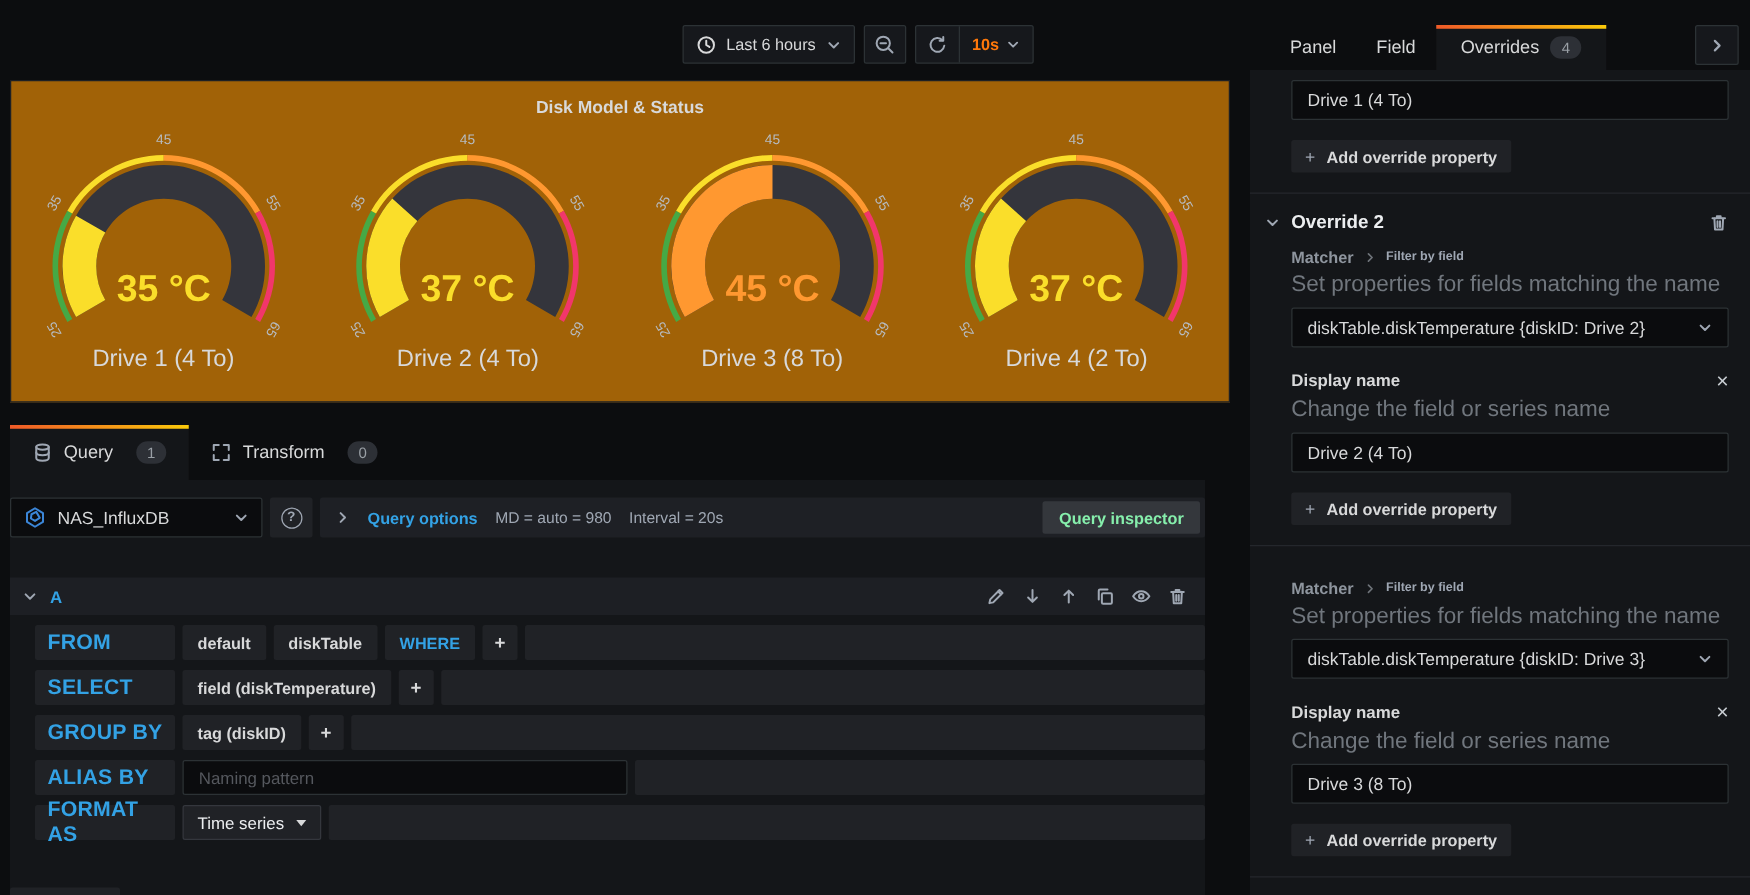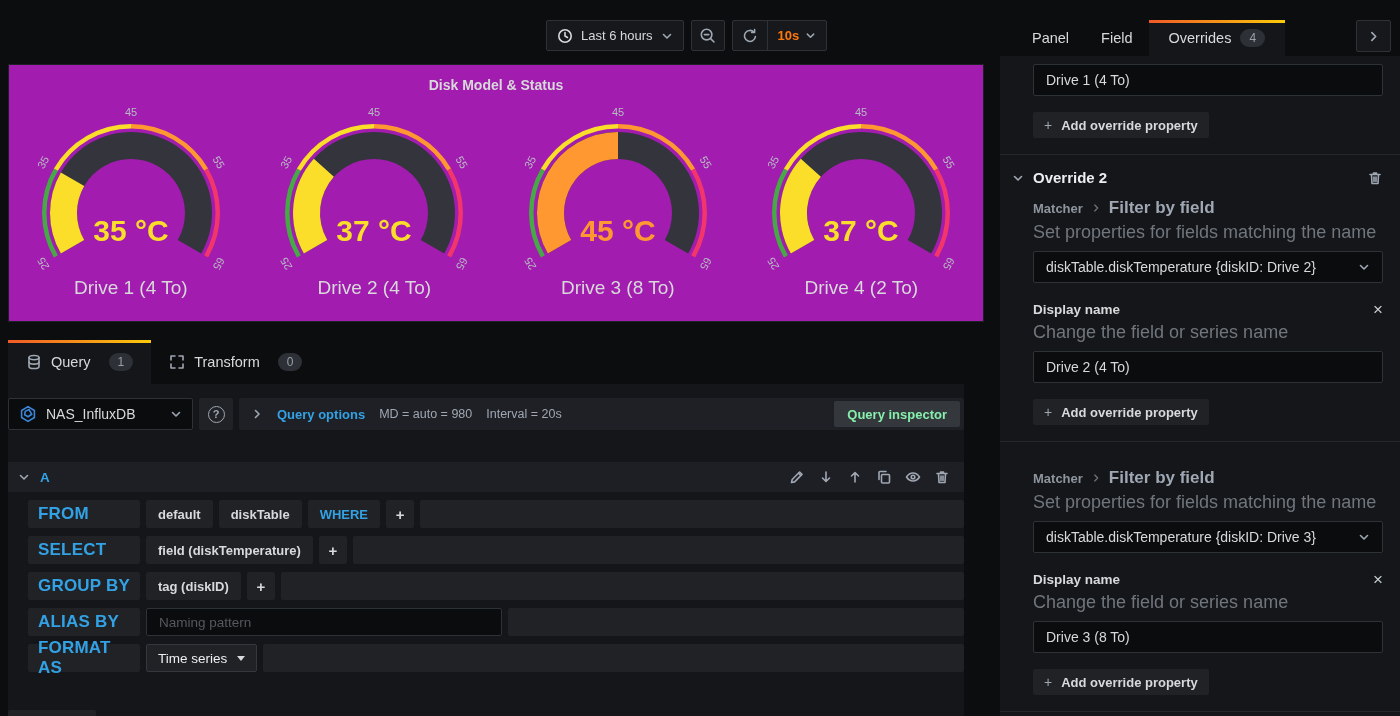--- a/index.html
+++ b/index.html
@@ -29,39 +29,39 @@
   .sb-tabs { position:absolute; left:1000px; top:0; width:400px; height:56px; display:flex; align-items:flex-end; padding-left:16px; }
   .sb-tab { height:36px; display:flex; align-items:center; padding:0 16px; font-size:14.5px; font-weight:500; color:#d8d9da; cursor:pointer; }
   .sb-tab.active { background:#141619; position:relative; padding:0 20px; }
   .sb-tab.active::before { content:""; position:absolute; left:0; top:0; right:0; height:3px;
     background:linear-gradient(90deg,#f05a28,#fbca0a); }
   .badge { background:#2d3036; color:#9aa0a6; font-size:12px; font-weight:500; height:18px; line-height:18px;
     padding:0 9px; border-radius:9px; margin-left:9px; }
   .collapse-btn { position:absolute; left:1356px; top:20px; width:35px; height:32px; justify-content:center; color:#9fa7b3; }
 
   
-  .gauge-panel { position:absolute; left:8px; top:64px; width:976px; height:258px; background:#a21caf; border:1px solid #1d2024; }
+  .gauge-panel { position:absolute; left:8px; top:64px; width:976px; height:258px; background:#a16207; border:1px solid #1d2024; }
   .panel-title { text-align:center; font-size:14px; font-weight:700; color:#d8d9da; margin-top:12px; }
   .gauges { display:flex; margin-top:14px; }
   .gauge-cell { width:244px; display:flex; flex-direction:column; align-items:center; }
   .gauge-tick { fill:#b7bcc2; font-size:11px; font-weight:500; font-family:"Liberation Sans",sans-serif; }
   .gauge-value { font-size:30px; font-weight:700; font-family:"Liberation Sans",sans-serif; }
   .gauge-label { font-size:19px; color:#d8d9da; margin-top:4px; }
 
   
   .query-section { position:absolute; left:8px; top:340px; width:956px; height:376px; display:flex; flex-direction:column; }
   .q-tabs { display:flex; height:44px; }
   .q-tab { display:flex; align-items:center; gap:9px; padding:0 18px; font-size:14.5px; font-weight:500; color:#d8d9da; cursor:pointer; }
   .q-tab .icon { color:#9fa7b3; }
   .q-tab.active { background:#141619; position:relative; }
   .q-tab.active::before { content:""; position:absolute; left:0; top:0; right:0; height:3px;
     background:linear-gradient(90deg,#f05a28,#fbca0a); }
   .q-content { flex:1; background:#141619; padding-top:14px; }
   .ds-row { display:flex; gap:6px; height:32px; }
-  .ds-select { width:185px; background:#0b0c0e; border:1px solid #2c3235; border-radius:2px;
+  .ds-select { width:202px; background:#0b0c0e; border:1px solid #2c3235; border-radius:2px;
     display:flex; align-items:center; gap:9px; padding:0 10px; font-size:14px; font-weight:500; cursor:pointer; }
   .ds-select .chev { margin-left:auto; color:#9fa7b3; }
   .help-btn { width:34px; background:#202226; border-radius:2px; display:flex; align-items:center; justify-content:center; cursor:pointer; }
   .help-circle { width:17px; height:17px; border:1.5px solid #9fa7b3; border-radius:50%; color:#9fa7b3;
     font-size:11px; font-weight:700; display:flex; align-items:center; justify-content:center; }
   .options-bar { flex:1; background:#1e2025; border-radius:2px; display:flex; align-items:center; gap:14px; padding:0 4px 0 12px; }
   .options-bar .icon { color:#9fa7b3; }
   .options-label { color:#33a2e5; font-size:13px; font-weight:700; cursor:pointer; }
   .options-meta { color:#9fa7b3; font-size:12.5px; }
   .inspector-btn { margin-left:auto; height:26px; background:#34373c; border-radius:2px; padding:0 13px;
@@ -102,21 +102,21 @@
   .add-btn .lbl { font-size:13px; font-weight:700; color:#d8d9da; }
   .sb-divider { border-top:1px solid #24272c; margin-top:16px; }
   .ov-section { position:relative; padding:14px 17px 0 33px; }
   .ov-header { display:flex; align-items:center; }
   .ov-header .chev { position:absolute; left:12px; color:#9fa7b3; cursor:pointer; }
   .ov-title { font-size:15px; font-weight:700; color:#eceef0; }
   .ov-trash { margin-left:auto; color:#9fa7b3; cursor:pointer; }
   .matcher-line { display:flex; align-items:center; gap:8px; margin-top:12px; }
   .matcher-lbl { color:#8e959e; font-size:13px; font-weight:700; }
   .matcher-line .chev { color:#6e7379; }
-  .matcher-type { color:#9fa7b3; font-size:17px; font-weight:700; }
+  .matcher-type { color:#9fa7b3; font-size:10px; font-weight:700; }
   .ov-desc { color:#70767d; font-size:18px; margin-top:4px; }
   .ov-section .sb-select, .ov-section .sb-input { margin-left:0; margin-top:8px; }
   .prop-head { display:flex; align-items:center; margin-top:18px; }
   .prop-title { font-size:13.5px; font-weight:700; color:#d8d9da; }
   .prop-close { margin-left:auto; color:#c7ccd1; font-size:17px; line-height:1; cursor:pointer; }
   .ov-section .add-btn { margin-left:0; }
 </style>
 </head>
 <body>
 

